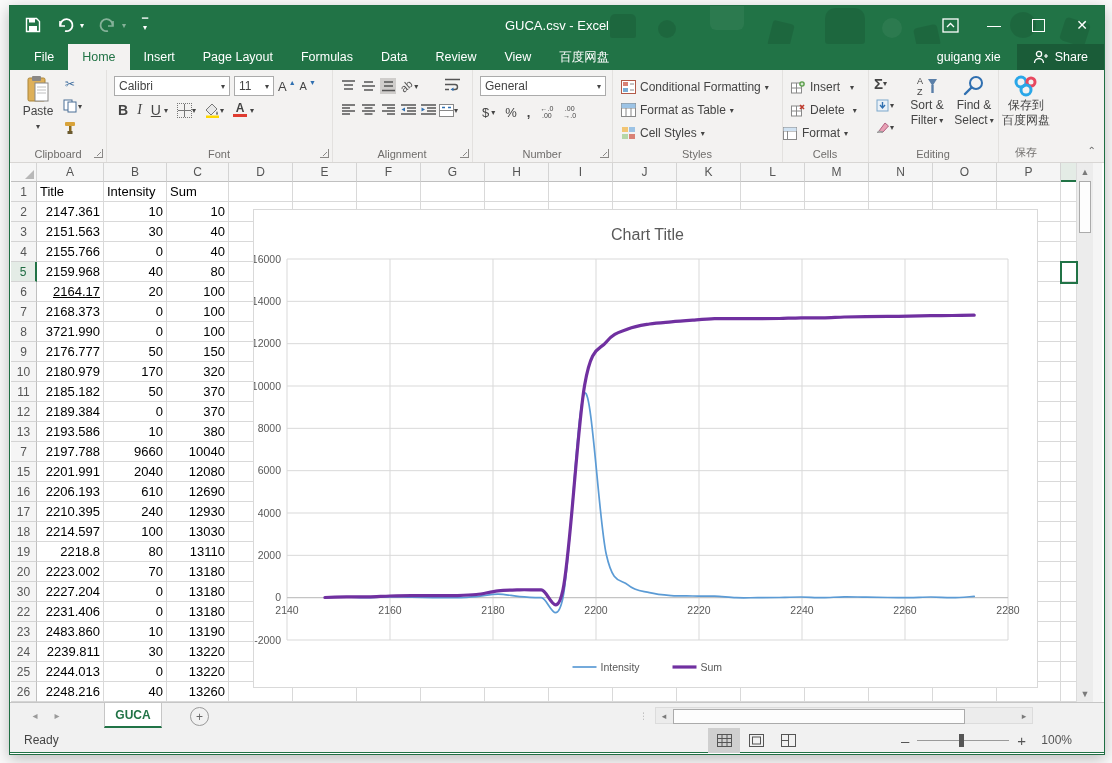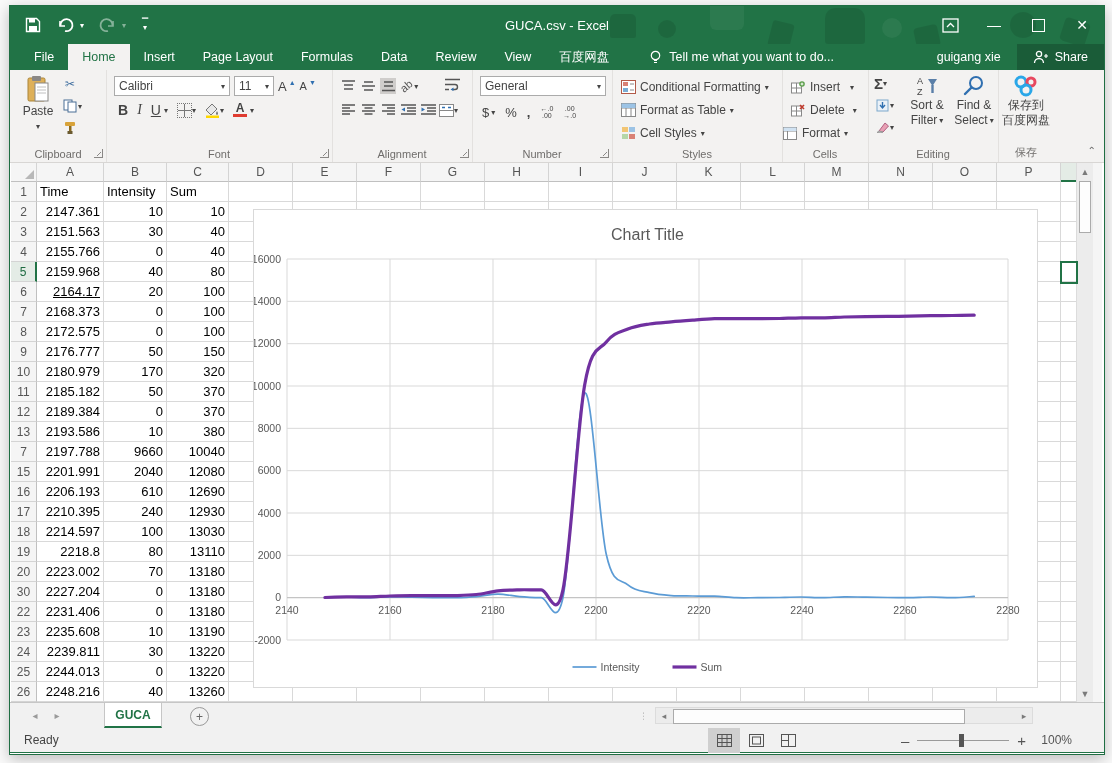--- a/index.html
+++ b/index.html
@@ -148,29 +148,20 @@
     <span style="width:10px"></span>
     <span class="rtab">File</span>
     <span class="rtab active">Home</span>
     <span class="rtab">Insert</span>
     <span class="rtab">Page Layout</span>
     <span class="rtab">Formulas</span>
     <span class="rtab">Data</span>
     <span class="rtab">Review</span>
     <span class="rtab">View</span>
     <span class="rtab">百度网盘</span>
-    <span class="tellme">
-      <span>
-        <svg width="13" height="15" viewBox="0 0 13 15">
-            <circle cx="6.5" cy="5.5" r="4.2" fill="none" stroke="#fff" stroke-width="1.2"></circle>
-            <path d="M5 10.5h3M5 12.5h3" stroke="#fff" stroke-width="1.2"></path>
-          </svg>
-      </span>
-      <span>Tell me what you want to do...</span>
-    </span>
     <span class="tabspacer"></span>
     <span class="username">guigang xie</span>
     <span class="sharebtn">
       <span>
         <svg width="15" height="14" viewBox="0 0 15 14">
             <circle cx="6" cy="4" r="2.6" fill="none" stroke="#fff" stroke-width="1.3"></circle>
             <path d="M1.5 13 a4.5 4.5 0 0 1 9 0" fill="none" stroke="#fff" stroke-width="1.3"></path>
             <path d="M11 6h4M13 4v4" stroke="#fff" stroke-width="1.2"></path>
           </svg>
       </span>
@@ -538,21 +529,21 @@
         <div class="hcell" style="width: 64px; flex: 0 0 64px;">K</div>
         <div class="hcell" style="width: 64px; flex: 0 0 64px;">L</div>
         <div class="hcell" style="width: 64px; flex: 0 0 64px;">M</div>
         <div class="hcell" style="width: 64px; flex: 0 0 64px;">N</div>
         <div class="hcell" style="width: 64px; flex: 0 0 64px;">O</div>
         <div class="hcell" style="width: 64px; flex: 0 0 64px;">P</div>
         <div class="hcell hl" style="width: 16px; flex: 0 0 16px; border-bottom: 2px solid rgb(33, 115, 70);"></div>
       </div>
       <div class="gr-row">
         <div class="rhcell" style="width: 26px; flex: 0 0 26px;">1</div>
-        <div class="cell" style="width: 67px; flex: 0 0 67px;">Time</div>
+        <div class="cell" style="width: 67px; flex: 0 0 67px;">Title</div>
         <div class="cell" style="width: 63px; flex: 0 0 63px;">Intensity</div>
         <div class="cell" style="width: 62px; flex: 0 0 62px;">Sum</div>
         <div class="cell" style="width: 64px; flex: 0 0 64px;"></div>
         <div class="cell" style="width: 64px; flex: 0 0 64px;"></div>
         <div class="cell" style="width: 64px; flex: 0 0 64px;"></div>
         <div class="cell" style="width: 64px; flex: 0 0 64px;"></div>
         <div class="cell" style="width: 64px; flex: 0 0 64px;"></div>
         <div class="cell" style="width: 64px; flex: 0 0 64px;"></div>
         <div class="cell" style="width: 64px; flex: 0 0 64px;"></div>
         <div class="cell" style="width: 64px; flex: 0 0 64px;"></div>
@@ -678,21 +669,21 @@
         <div class="cell" style="width: 64px; flex: 0 0 64px;"></div>
         <div class="cell" style="width: 64px; flex: 0 0 64px;"></div>
         <div class="cell" style="width: 64px; flex: 0 0 64px;"></div>
         <div class="cell" style="width: 64px; flex: 0 0 64px;"></div>
         <div class="cell" style="width: 64px; flex: 0 0 64px;"></div>
         <div class="cell" style="width: 64px; flex: 0 0 64px;"></div>
         <div class="cell" style="width: 16px; flex: 0 0 16px;"></div>
       </div>
       <div class="gr-row">
         <div class="rhcell" style="width: 26px; flex: 0 0 26px;">8</div>
-        <div class="cell num" style="width: 67px; flex: 0 0 67px;">2172.575</div>
+        <div class="cell num" style="width: 67px; flex: 0 0 67px;">3721.990</div>
         <div class="cell num" style="width: 63px; flex: 0 0 63px;">0</div>
         <div class="cell num" style="width: 62px; flex: 0 0 62px;">100</div>
         <div class="cell" style="width: 64px; flex: 0 0 64px;"></div>
         <div class="cell" style="width: 64px; flex: 0 0 64px;"></div>
         <div class="cell" style="width: 64px; flex: 0 0 64px;"></div>
         <div class="cell" style="width: 64px; flex: 0 0 64px;"></div>
         <div class="cell" style="width: 64px; flex: 0 0 64px;"></div>
         <div class="cell" style="width: 64px; flex: 0 0 64px;"></div>
         <div class="cell" style="width: 64px; flex: 0 0 64px;"></div>
         <div class="cell" style="width: 64px; flex: 0 0 64px;"></div>
@@ -978,21 +969,21 @@
         <div class="cell" style="width: 64px; flex: 0 0 64px;"></div>
         <div class="cell" style="width: 64px; flex: 0 0 64px;"></div>
         <div class="cell" style="width: 64px; flex: 0 0 64px;"></div>
         <div class="cell" style="width: 64px; flex: 0 0 64px;"></div>
         <div class="cell" style="width: 64px; flex: 0 0 64px;"></div>
         <div class="cell" style="width: 64px; flex: 0 0 64px;"></div>
         <div class="cell" style="width: 16px; flex: 0 0 16px;"></div>
       </div>
       <div class="gr-row">
         <div class="rhcell" style="width: 26px; flex: 0 0 26px;">23</div>
-        <div class="cell num" style="width: 67px; flex: 0 0 67px;">2235.608</div>
+        <div class="cell num" style="width: 67px; flex: 0 0 67px;">2483.860</div>
         <div class="cell num" style="width: 63px; flex: 0 0 63px;">10</div>
         <div class="cell num" style="width: 62px; flex: 0 0 62px;">13190</div>
         <div class="cell" style="width: 64px; flex: 0 0 64px;"></div>
         <div class="cell" style="width: 64px; flex: 0 0 64px;"></div>
         <div class="cell" style="width: 64px; flex: 0 0 64px;"></div>
         <div class="cell" style="width: 64px; flex: 0 0 64px;"></div>
         <div class="cell" style="width: 64px; flex: 0 0 64px;"></div>
         <div class="cell" style="width: 64px; flex: 0 0 64px;"></div>
         <div class="cell" style="width: 64px; flex: 0 0 64px;"></div>
         <div class="cell" style="width: 64px; flex: 0 0 64px;"></div>

